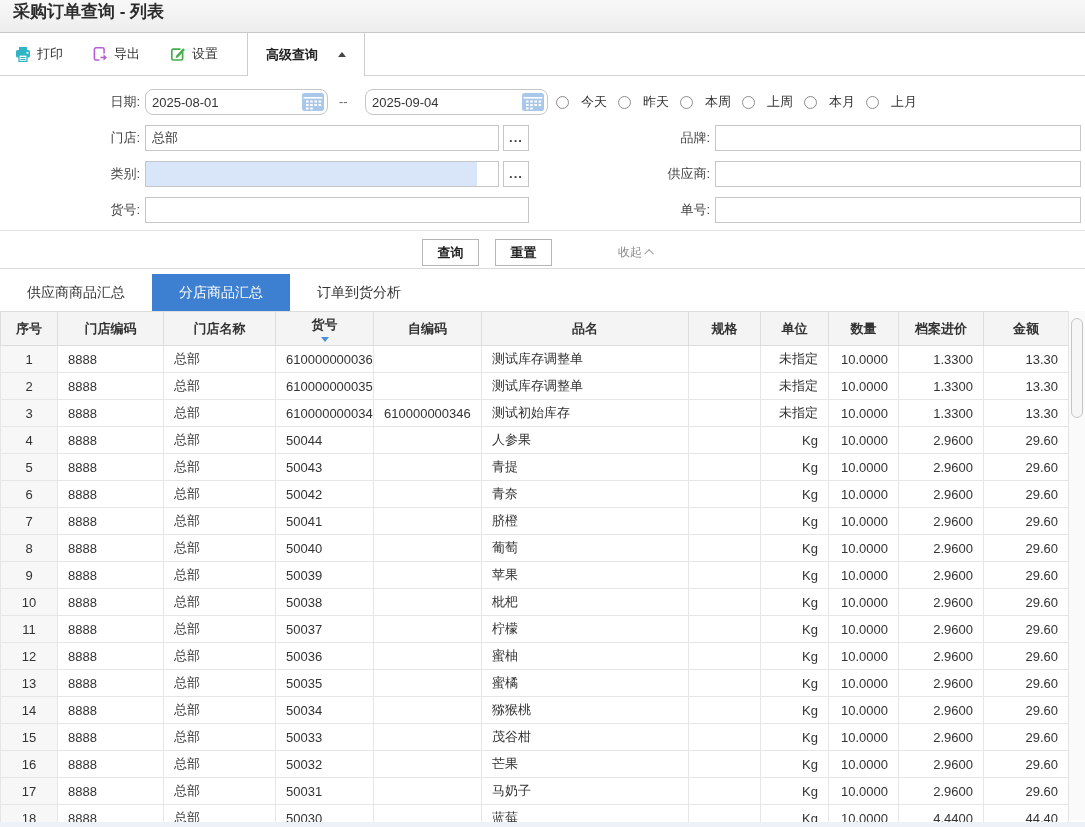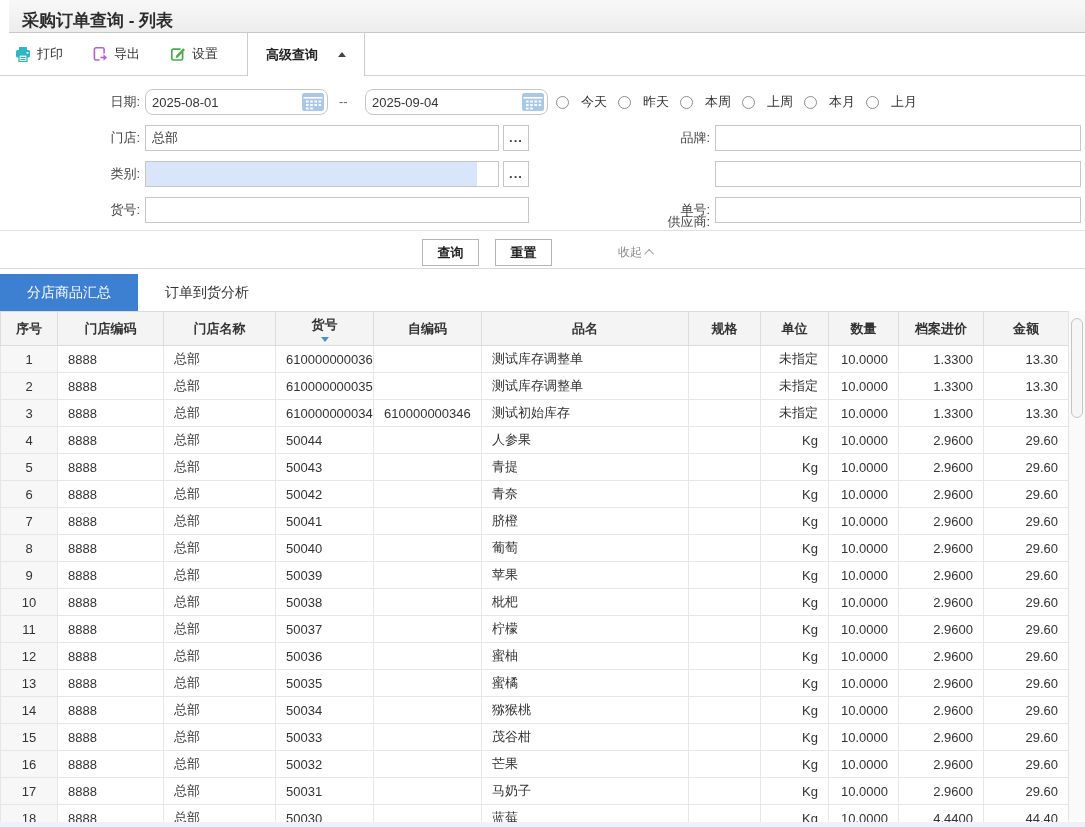--- a/index.html
+++ b/index.html
@@ -1,21 +1,21 @@
 <!DOCTYPE html>
 <html><head>
 <meta charset="utf-8">
 <style>
   * { margin:0; padding:0; box-sizing:border-box; }
   html,body { width:1085px; height:827px; overflow:hidden; background:#fff;
     font-family:"Liberation Sans","DejaVu Sans",sans-serif; color:#333; }
 
   
   .titlebar { height:33px; background:linear-gradient(#f8f8f8,#ededed);
-    border-bottom:1px solid #c9c9c9; display:flex; align-items:flex-end; padding-left:13px;margin-left:9px; }
+    border-bottom:1px solid #c9c9c9; display:flex; align-items:flex-start; padding-left:13px; }
   .titlebar h1 { font-size:17px; font-weight:bold; color:#2b2b2b; }
 
   
   .toolbar { height:43px; display:flex; align-items:stretch; border-bottom:1px solid #d2d2d2; background:#fff; }
   .tool-btn { display:flex; align-items:center; gap:6px; padding:0 15px; font-size:13px; color:#333; cursor:pointer; }
   .tool-btn svg { display:block; }
   .adv-btn { display:flex; align-items:center; gap:20px; padding:0 18px; margin-left:14px;
     border-left:1px solid #ccc; border-right:1px solid #ccc; background:#fff;
     font-size:13px; font-weight:bold; color:#222; margin-bottom:-1px; cursor:pointer; }
   .caret-up { width:0; height:0; border-left:4px solid transparent; border-right:4px solid transparent;
@@ -192,38 +192,39 @@
 
   <span class="flabel" style="left:45px;top:49px;">门店:</span>
   <input class="finput" style="left: 145px; top: 49px; width: 354px;" value="总部">
   <button class="more-btn" style="left:503px;top:49px;">...</button>
   <span class="flabel" style="left:615px;top:49px;">品牌:</span>
   <input class="finput" style="left: 715px; top: 49px; width: 366px;">
 
   <span class="flabel" style="left:45px;top:85px;">类别:</span>
   <input class="finput hl" style="left: 145px; top: 85px; width: 354px;">
   <button class="more-btn" style="left:503px;top:85px;">...</button>
-  <span class="flabel" style="left:615px;top:85px;margin-top:48px;">供应商:</span>
+  <span class="flabel" style="left:615px;top:85px;">供应商:</span>
   <input class="finput" style="left: 715px; top: 85px; width: 366px;">
 
   <span class="flabel" style="left:45px;top:121px;">货号:</span>
   <input class="finput" style="left: 145px; top: 121px; width: 384px;">
   <span class="flabel" style="left:615px;top:121px;">单号:</span>
   <input class="finput" style="left: 715px; top: 121px; width: 366px;">
 
   <div class="hsep"></div>
   <button class="form-btn" style="left:422px;">查询</button>
   <button class="form-btn" style="left:495px;">重置</button>
   <span class="collapse-link" style="left:618px;">
     <span>收起</span>
     <span class="chev-up"></span>
   </span>
 </div>
 
 <div class="tabs">
+  <div class="tab">供应商商品汇总</div>
   <div class="tab active">分店商品汇总</div>
   <div class="tab">订单到货分析</div>
 </div>
 
 <div class="grid-area">
   <table>
     <colgroup>
       <col style="width:57px">
         <col style="width:106px">
         <col style="width:112px">

